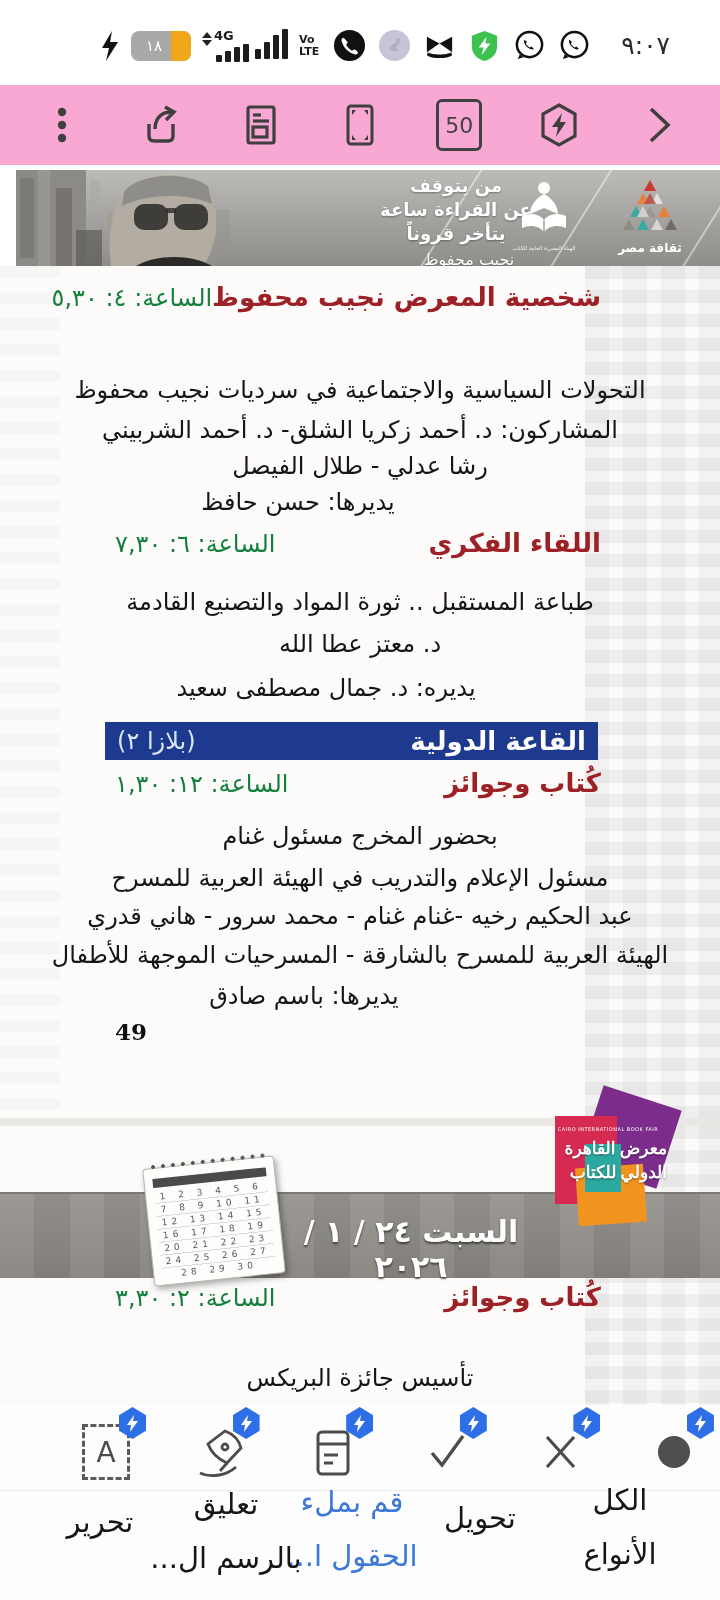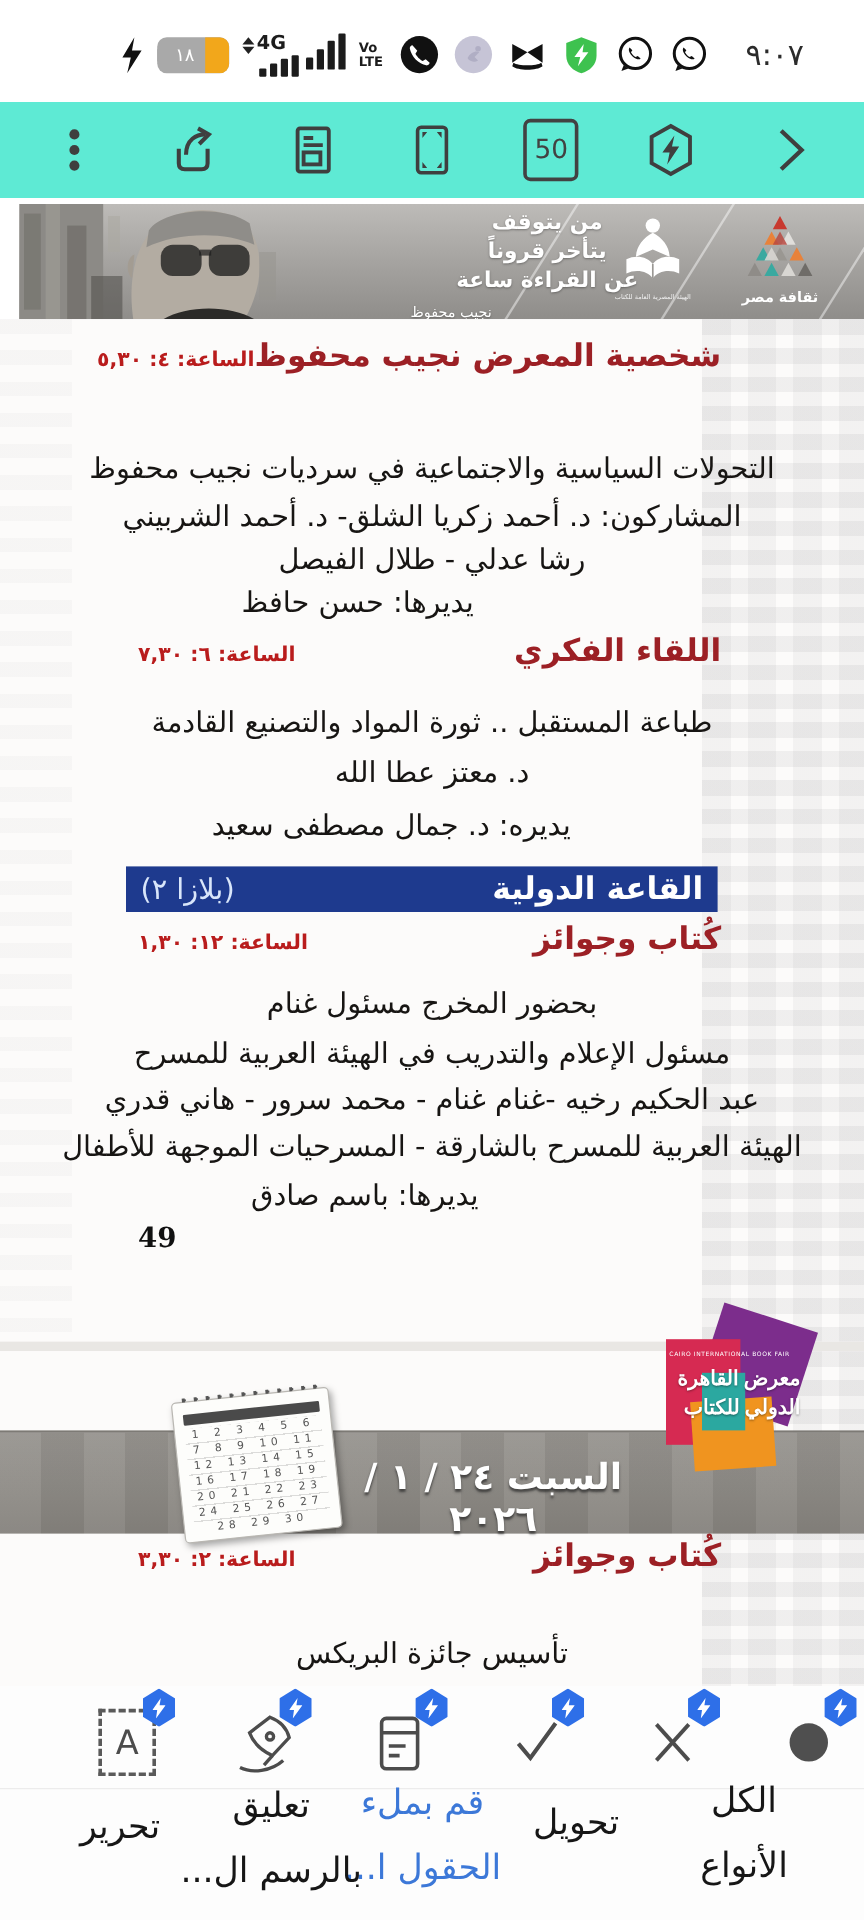--- a/index.html
+++ b/index.html
@@ -16,43 +16,43 @@
   .battery { position:relative; width:60px; height:30px; background:#a9a9a9; border-radius:8px; overflow:hidden;
     display:flex; align-items:center; justify-content:center; }
   .battery::before { content:""; position:absolute; left:-5px; top:9px; width:6px; height:12px; background:#a9a9a9; border-radius:3px; }
   .battery .fill { position:absolute; right:0; top:0; width:20px; height:30px; background:#f2a71b; }
   .battery .lvl { position:relative; color:#fff; font-size:15px; z-index:2; margin-right:14px; }
   .net-group { display:flex; align-items:flex-start; gap:2px; }
   .updown { display:flex; flex-direction:column; gap:2px; margin-top:3px; }
   .updown i { width:0; height:0; border-left:5px solid transparent; border-right:5px solid transparent; display:block; }
   .updown .up { border-bottom:6px solid #222; }
   .updown .dn { border-top:6px solid #222; }
-  .net-4g { font-size:16px; font-weight:bold; color:#1c1c1c; line-height:1; }
+  .net-4g { font-size:13px; font-weight:bold; color:#1c1c1c; line-height:1; }
   .sig-bars { display:flex; align-items:flex-end; gap:3px; height:30px; margin-left:2px; }
   .sig-bars i { width:6px; background:#1c1c1c; display:block; border-radius:1px; }
   .volte { font-size:11px; font-weight:bold; color:#1c1c1c; line-height:1.05; letter-spacing:0; }
   .sb-icon { width:33px; height:33px; }
   .sb-time { font-size:25px; color:#2b2b2b; margin-left:18px; }
 
   
-  .top-toolbar { position:absolute; top:85px; left:0; width:720px; height:80px; background:#5eead4;
+  .top-toolbar { position:absolute; top:85px; left:0; width:720px; height:80px; background:#f9a8d4;
     display:flex; align-items:center; justify-content:space-between; padding:0 38px; }
   .tt-btn { width:48px; height:48px; display:flex; align-items:center; justify-content:center; }
   .tt-btn svg { width:46px; height:46px; }
   .page-ind { width:46px; height:52px; border:3px solid #424242; border-radius:6px;
     display:flex; align-items:center; justify-content:center; font-size:22px; color:#424242; }
 
   
   .banner { position:absolute; top:170px; left:16px; width:720px; height:96px; overflow:hidden;
     background:linear-gradient(180deg,#bdbbb8 0%,#a3a19e 55%,#8f8d8a 100%); }
   .banner .slash { position:absolute; width:2px; height:150px; background:rgba(255,255,255,.45); transform:rotate(32deg); top:-20px; }
   .portrait-svg { position:absolute; left:0; top:0; height:96px; width:270px; }
   .quote { position:absolute; left:300px; top:4px; width:280px; text-align:center; color:#fff;
     font-weight:bold; font-size:18px; line-height:24px; text-shadow:0 1px 2px rgba(0,0,0,.35); }
-  .quote .sig { font-size:12px; font-weight:normal; margin-top:2px; text-align:left; padding-left:26px; }
+  .quote .sig { font-size:16px; font-weight:normal; margin-top:2px; text-align:center; padding-left:26px; }
   .gebo { position:absolute; left:488px; top:8px; width:80px; text-align:center; color:#fff; }
   .gebo svg { width:56px; height:62px; }
   .gebo .cap { font-size:6px; line-height:7px; color:#f2f2f2; white-space:nowrap; transform:scale(.9); }
   .culture { position:absolute; left:596px; top:6px; width:76px; text-align:center; }
   .culture svg { width:58px; height:62px; }
   .culture .lbl { color:#fff; font-size:12px; font-weight:bold; line-height:12px; }
 
   
   .page { position:absolute; left:0; width:720px; background:#fcfbfa; }
   .page1 { top:266px; height:852px; }
@@ -60,21 +60,21 @@
   .page2 { top:1126px; height:279px; }
   .ghost { position:absolute; right:0; top:0; bottom:0; width:135px; pointer-events:none;
     background:
       repeating-linear-gradient(to bottom, rgba(130,130,135,.10) 0 13px, rgba(0,0,0,0) 13px 24px),
       repeating-linear-gradient(to right, rgba(120,120,125,.07) 0 24px, rgba(0,0,0,0) 24px 38px); }
   .ghost2 { position:absolute; left:0; top:0; bottom:0; width:60px; pointer-events:none;
     background:repeating-linear-gradient(to bottom, rgba(140,140,145,.05) 0 12px, rgba(0,0,0,0) 12px 26px); }
 
   .head-row { position:absolute; left:115px; width:486px; display:flex; justify-content:space-between; align-items:baseline; }
   .head-cat { color:#9c2025; font-weight:bold; font-size:26px; white-space:nowrap; }
-  .head-time { color:#b91c1c; font-weight:bold; font-size:17px; white-space:nowrap; }
+  .head-time { color:#15803d; font-weight:normal; font-size:24px; white-space:nowrap; }
   .doc-line { position:absolute; left:10px; width:700px; text-align:center; font-size:24px; color:#171513; white-space:nowrap; line-height:36px; }
   .doc-red { color:#9c2025; font-weight:bold; }
   .hall-bar { position:absolute; left:105px; width:493px; height:38px; background:#1e3a8e;
     display:flex; align-items:center; justify-content:space-between; padding:0 12px; }
   .hall-title { color:#ffffff; font-weight:bold; font-size:26px; }
   .hall-sub { color:#d9e6fa; font-size:24px; }
   .pagenum { position:absolute; left:115px; font-family:"DejaVu Serif",serif; font-weight:bold; font-size:23px; color:#111; }
 
   
   .date-bar { position:absolute; left:0; top:66px; width:720px; height:86px;
@@ -256,22 +256,22 @@
       <rect x="158" y="34" width="34" height="26" rx="10" fill="#1d1d1c" opacity=".78"></rect>
       <rect x="150" y="38" width="10" height="5" fill="#1d1d1c" opacity=".7"></rect>
       <path d="M96 42 c-6 2 -8 14 -2 20 z" fill="#a39c92"></path>
       <path d="M120 96 C140 84 176 84 196 96 Z" fill="#2b2a28"></path>
       <rect x="60" y="60" width="26" height="36" fill="#54524e" opacity=".6"></rect>
       <rect x="74" y="10" width="10" height="30" fill="#aaa79f" opacity=".5"></rect>
       <rect x="200" y="40" width="14" height="40" fill="#96938d" opacity=".5"></rect>
     </svg>
     <div class="quote ar">
       <div>من يتوقف</div>
+      <div>عن القراءة ساعة</div>
       <div>يتأخر قروناً</div>
-      <div>عن القراءة ساعة</div>
       <div class="sig">نجيب محفوظ</div>
     </div>
     <div class="gebo">
       <svg viewBox="0 0 56 62">
         <circle cx="28" cy="10" r="6" fill="#fff"></circle>
         <path d="M28 16 C20 20 14 28 14 36 L28 30 L42 36 C42 28 36 20 28 16 Z" fill="#fff"></path>
         <path d="M6 38 C14 34 24 36 28 42 C32 36 42 34 50 38 L50 50 C42 46 32 48 28 54 C24 48 14 46 6 50 Z" fill="#fff"></path>
         <line x1="28" y1="42" x2="28" y2="54" stroke="#9a9894" stroke-width="1.4"></line>
       </svg>
       <div class="cap">الهيئة المصرية العامة للكتاب</div>

